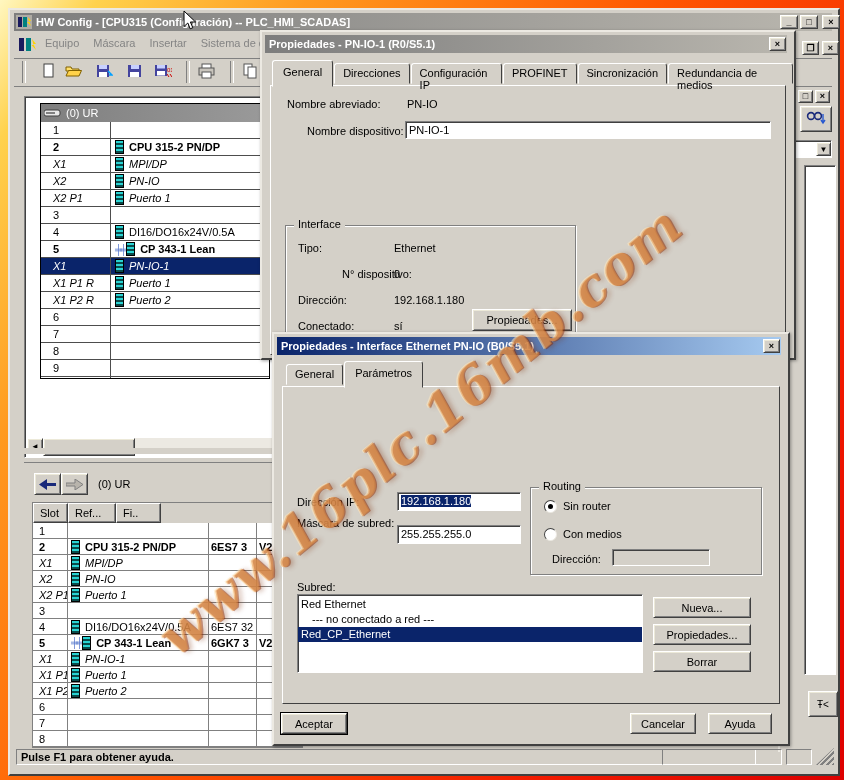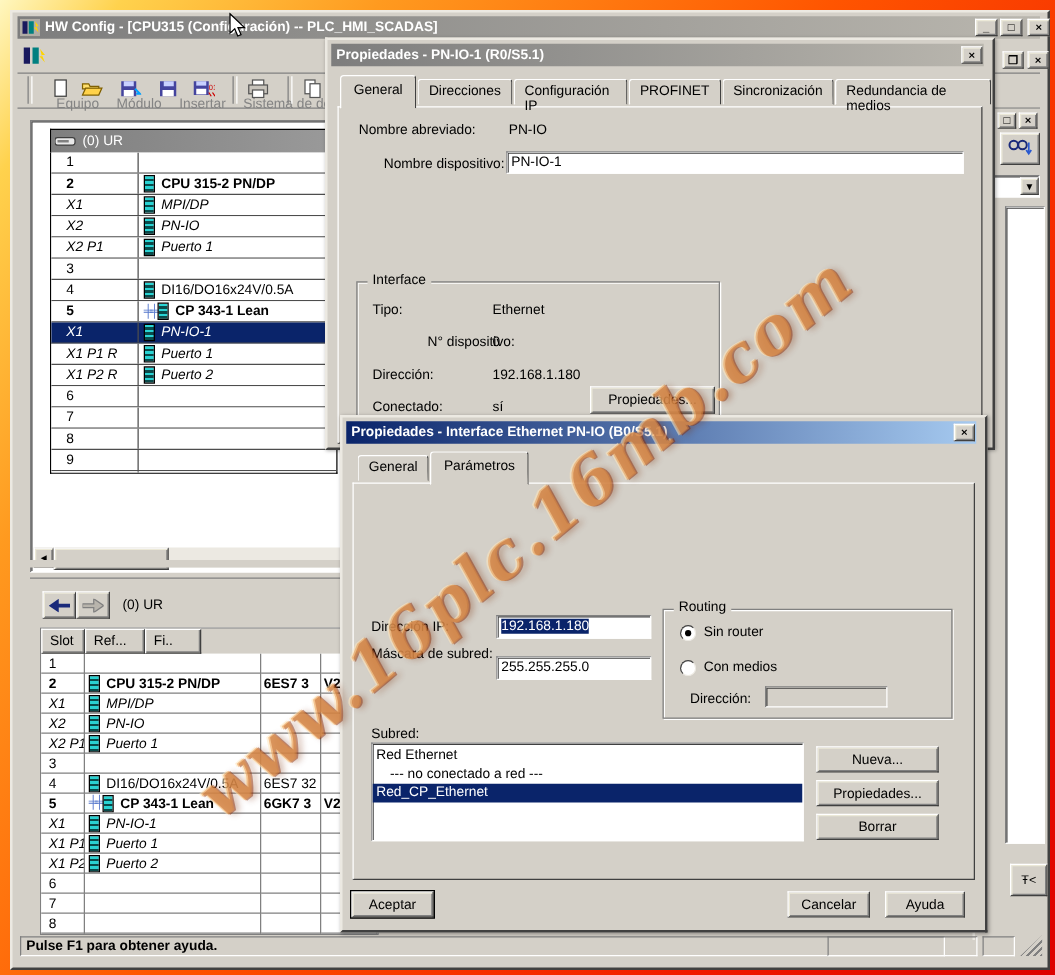--- a/index.html
+++ b/index.html
@@ -9,21 +9,21 @@
   .abs{position:absolute;}
   .win{left:8px;top:8px;width:828px;height:764px;background:#d4d0c8;
     border:2px solid;border-color:#ece9e2 #404040 #404040 #ece9e2;}
   .tb{height:18px;display:flex;align-items:center;overflow:hidden;}
   .tb-inactive{background:linear-gradient(90deg,#7d7d7d,#b9b6ae);}
   .tb-active{background:linear-gradient(90deg,#0a246a,#a6caf0);}
   .tb .t{color:#fff;font-weight:bold;white-space:nowrap;padding-left:4px;}
   .wbtn{background:#d4d0c8;border:1px solid;border-color:#fff #404040 #404040 #fff;
     box-shadow:inset 1px 1px 0 #ece9d8, inset -1px -1px 0 #808080;
     font-size:9px;line-height:11px;text-align:center;font-weight:bold;padding:0;}
-  .menu-item{display:inline-block;padding:4px 7px;color:#848484;margin-top:40px;}
+  .menu-item{display:inline-block;padding:4px 7px;color:#848484;}
   .tsep{width:2px;height:22px;border-left:1px solid #808080;border-right:1px solid #fff;}
   .tbtn{width:24px;height:24px;display:flex;align-items:center;justify-content:center;}
   .pane-up{left:14px;top:86px;width:764px;height:360px;background:#fff;
     border:1px solid;border-color:#808080 #fff #fff #808080;box-shadow:inset 1px 1px 0 #404040;}
   .rackhdr{background:linear-gradient(90deg,#7f7f7f,#9a9a9a);color:#fff;display:flex;align-items:center;
     height:18px;border:1px solid #000;border-bottom:none;}
   .rrow{display:flex;height:16px;border-bottom:1px solid #4d4d4d;background:#fff;align-items:center;}
   .rslot{width:70px;border-right:1px solid #4d4d4d;padding-left:12px;box-sizing:border-box;height:16px;line-height:16px;}
   .rname{flex:1;display:flex;align-items:center;padding-left:4px;height:16px;overflow:hidden;white-space:nowrap;}
   .rrow.sel{background:#0a246a;color:#fff;}
@@ -97,21 +97,21 @@
 
     <div class="abs" style="left:4px;top:23px;width:818px;height:25px;border-bottom:1px solid #808080;">
       <span style="position:absolute;left:4px;top:4px;">
         <svg width="20" height="16">
             <rect width="20" height="16" fill="#d4d0c8"></rect>
             <rect x="1" y="1" width="5" height="13" fill="#1a1a5e"></rect>
             <rect x="8" y="1" width="5" height="13" fill="#008080"></rect>
             <polygon points="14,2 18,7 15.5,7 18,13 13.5,8 15.5,8" fill="#ffd400"></polygon>
           </svg>
       </span>
-      <nav id="menu" style="position:absolute;left:24px;top:0;white-space:nowrap;"><span class="menu-item">Equipo</span><span class="menu-item">Módulo</span><span class="menu-item">Insertar</span><span class="menu-item">Sistema de destino</span></nav>
+      <nav id="menu" style="position:absolute;left:24px;top:0;white-space:nowrap;"><span class="menu-item">Equipo</span><span class="menu-item">Máscara</span><span class="menu-item">Insertar</span><span class="menu-item">Sistema de destino</span></nav>
       <button class="wbtn" style="position:absolute;left:788px;top:8px;width:17px;height:14px;">❐</button>
       <button class="wbtn" style="position:absolute;left:808px;top:8px;width:17px;height:14px;">×</button>
     </div>
 
     <div class="abs" style="left:4px;top:49px;width:818px;height:27px;border-bottom:1px solid #808080;">
       <span class="tsep" style="position:absolute;left:8px;top:2px;"></span>
       <span id="toolbar"><button class="tbtn btn" style="position:absolute;left:23px;top:1px;border-color:transparent;box-shadow:none;background:transparent;">
             <span><svg width="16" height="16">
                 <rect x="3" y="1" width="9" height="13" fill="#fff" stroke="#404040"></rect>
               </svg></span>

